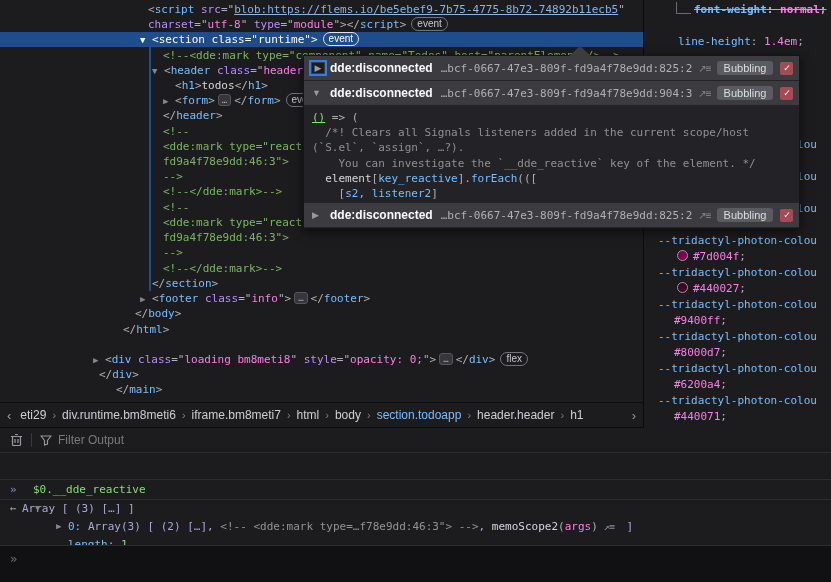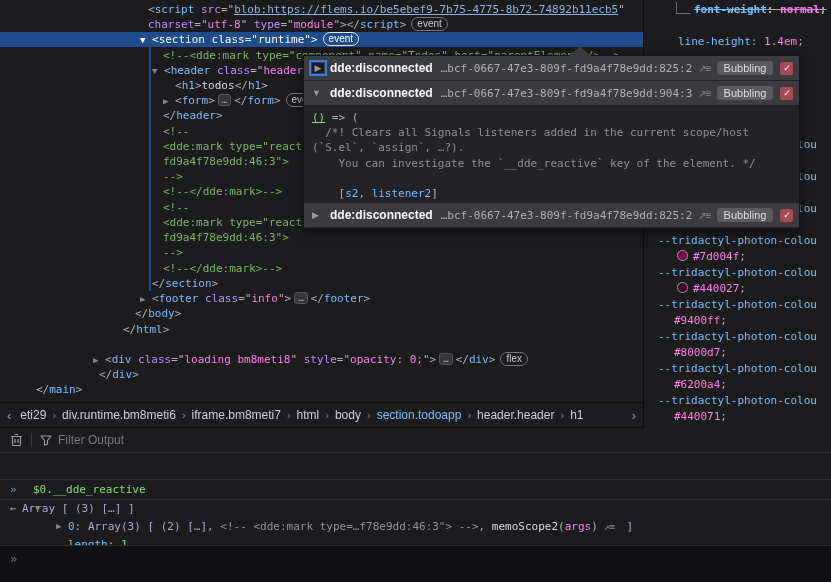--- a/index.html
+++ b/index.html
@@ -96,21 +96,21 @@
       <div class="trow" style="top: 215px;"><span class="flow" style="padding-left: 163px;"><span class="cmt">&lt;dde:mark type="reacti</span></span></div>
       <div class="trow" style="top: 230px;"><span class="flow" style="padding-left: 163px;"><span class="cmt">fd9a4f78e9dd:46:3"&gt;</span></span></div>
       <div class="trow" style="top: 245px;"><span class="flow" style="padding-left: 163px;"><span class="cmt">--&gt;</span></span></div>
       <div class="trow" style="top: 261px;"><span class="flow" style="padding-left: 163px;"><span class="cmt">&lt;!--&lt;/dde:mark&gt;--&gt;</span></span></div>
       <div class="trow" style="top: 276px;"><span class="flow" style="padding-left: 152px;"><span class="pun">&lt;/</span><span class="tag">section</span><span class="pun">&gt;</span></span></div>
       <div class="trow" style="top: 291px;"><span class="flow" style="padding-left: 140px;"><span class="tw">▶</span><span class="pun">&lt;</span><span class="tag">footer</span><span class="an"> class</span><span class="pun">="</span><span class="av">info</span><span class="pun">"&gt;</span><span class="pill">…</span><span class="pun">&lt;/</span><span class="tag">footer</span><span class="pun">&gt;</span></span></div>
       <div class="trow" style="top: 306px;"><span class="flow" style="padding-left: 135px;"><span class="pun">&lt;/</span><span class="tag">body</span><span class="pun">&gt;</span></span></div>
       <div class="trow" style="top: 322px;"><span class="flow" style="padding-left: 123px;"><span class="pun">&lt;/</span><span class="tag">html</span><span class="pun">&gt;</span></span></div>
       <div class="trow" style="top: 352px;"><span class="flow" style="padding-left: 93px;"><span class="tw">▶</span><span class="pun">&lt;</span><span class="tag">div</span><span class="an"> class</span><span class="pun">="</span><span class="av">loading bm8meti8</span><span class="pun">" </span><span class="an">style</span><span class="pun">="</span><span class="av">opacity: 0;</span><span class="pun">"&gt;</span><span class="pill">…</span><span class="pun">&lt;/</span><span class="tag">div</span><span class="pun">&gt;</span><span class="badge">flex</span></span></div>
       <div class="trow" style="top: 367px;"><span class="flow" style="padding-left: 99px; text-align: right;"><span class="pun">&lt;/</span><span class="tag">div</span><span class="pun">&gt;</span></span></div>
-      <div class="trow" style="top: 382px;"><span class="flow" style="padding-left: 36px;"><span class="pun">&lt;/</span><span class="tag">main</span><span class="pun">&gt;</span></span></div>
+      <div class="trow" style="top: 382px;"><span class="flow" style="padding-left: 116px;"><span class="pun">&lt;/</span><span class="tag">main</span><span class="pun">&gt;</span></span></div>
     </div>
 
   <div id="vdivider"></div>
 
   <div id="rules">
       <div class="trow strike" style="top: 2px;"><span class="flow" style="padding-left: 50px; font-weight: bold;"><span class="pname">font-weight</span><span class="pun">: </span><span class="pval">normal</span><span class="pun">;</span></span><span class="conn abs" style="left: 32px;"></span></div>
       <div class="trow" style="top: 34px;"><span class="flow" style="padding-left: 34px;"><span class="pname">line-height</span><span class="pun">: </span><span class="pval">1.4em</span><span class="pun">;</span></span></div>
       <div class="trow" style="top: 137px;"><span class="flow" style="padding-left: 14px;"><span class="pname">--tridactyl-photon-colou</span></span></div>
       <div class="trow" style="top: 169px;"><span class="flow" style="padding-left: 14px;"><span class="pname">--tridactyl-photon-colou</span></span></div>
       <div class="trow" style="top: 201px;"><span class="flow" style="padding-left: 14px;"><span class="pname">--tridactyl-photon-colou</span></span></div>
@@ -147,20 +147,21 @@
         <span class="jump">↗≡</span>
         <span style="flex: 1 1 0%;"></span>
         <span class="bub">Bubbling</span>
         <span class="cb">✓</span>
       </div>
       <div id="codebox">
         <div class="trow" style="top: 4px;"><span class="flow" style="padding-left: 8px;"><span class="fn">()</span><span class="cpun"> =&gt; (</span></span></div>
         <div class="trow" style="top: 19.2px;"><span class="flow" style="padding-left: 8px;"><span class="ccmt">  /*! Clears all Signals listeners added in the current scope/host</span></span></div>
         <div class="trow" style="top: 49.6px;"><span class="flow" style="padding-left: 8px;"><span class="ccmt">    You can investigate the `__dde_reactive` key of the element. */</span></span></div>
         <div class="trow" style="top: 34.4px;"><span class="flow" style="padding-left: 8px;"><span class="ccmt">(`S.el`, `assign`, …?).</span></span></div>
+        <div class="trow" style="top: 64.8px;"><span class="flow" style="padding-left: 8px;"><span class="cw">  element</span><span class="cpun">[</span><span class="cb2">key_reactive</span><span class="cpun">].</span><span class="cb2">forEach</span><span class="cpun">(([</span></span></div>
         <div class="trow" style="top: 80px;"><span class="flow" style="padding-left: 8px;"><span class="cpun">    [</span><span class="cb2">s2</span><span class="cpun">, </span><span class="cb2">listener2</span><span class="cpun">]</span></span></div>
       </div>
       <div class="lrow">
         <span class="ltw">▶</span>
         <span class="lname">dde:disconnected</span>
         <span class="lloc">…bcf-0667-47e3-809f-fd9a4f78e9dd:825:2</span>
         <span class="jump">↗≡</span>
         <span style="flex: 1 1 0%;"></span>
         <span class="bub">Bubbling</span>
         <span class="cb">✓</span>

